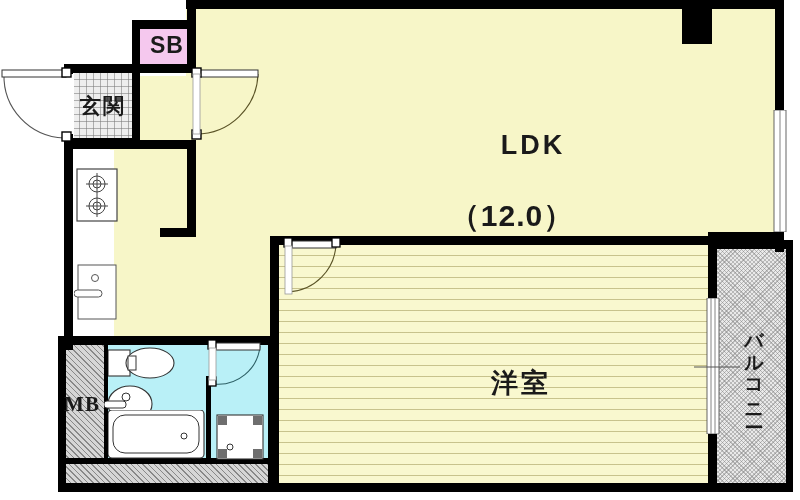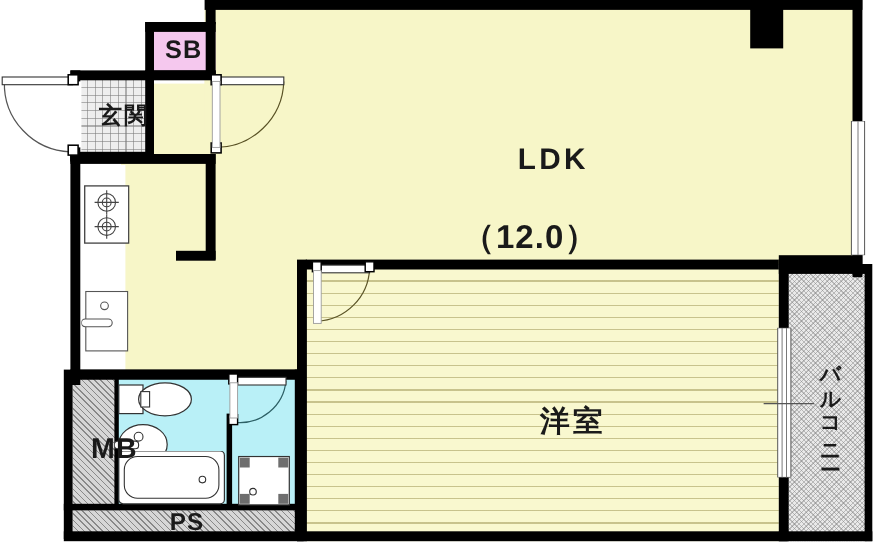--- a/index.html
+++ b/index.html
@@ -256,32 +256,31 @@
     <svg width="48" height="46" viewBox="0 0 48 46">
       <rect x="1" y="1" width="46" height="44" fill="#ffffff" stroke="#333" stroke-width="1.1"></rect>
       <rect x="2" y="2" width="9" height="9" fill="#6e6e6e"></rect>
       <rect x="37" y="2" width="9" height="9" fill="#6e6e6e"></rect>
       <rect x="2" y="35" width="9" height="9" fill="#6e6e6e"></rect>
       <rect x="37" y="35" width="9" height="9" fill="#6e6e6e"></rect>
       <circle cx="14" cy="33" r="3" fill="none" stroke="#333" stroke-width="1"></circle>
     </svg>
   </div>
 
-  <div class="label t-room" style="left:372px;top:98px;width:220px;">
+  <div class="label t-room" style="left:402px;top:98px;width:220px;">
     <span>LDK</span>
     <span class="sz">（12.0）</span>
   </div>
 
   <div class="label t-room" style="left:390px;top:336px;width:220px;">
     <span>洋室</span>
   </div>
 
-  <div class="label t-genkan" style="left:70px;top:94px;width:66px;text-align:right;">玄関</div>
+  <div class="label t-genkan" style="left:70px;top:94px;width:66px;">玄関</div>
 
   <div class="label t-small" style="left:140px;top:32px;width:54px;">SB</div>
 
-  <div class="label t-small" style="left:78px;top:392px;width:52px;font-size:26px;">MB</div>
-
-  <div class="label t-small" style="left:66px;top:462px;width:208px;font-size:22px;">PS</div>
+  <div class="label t-small" style="left:56px;top:392px;width:52px;font-size:21px;font-family:Liberation Serif, serif;">MB</div>
+
 
   <div class="label t-vert" style="left:739px;top:318px;width:26px;">バルコニー</div>
 
 </div>
 
 </body></html>

